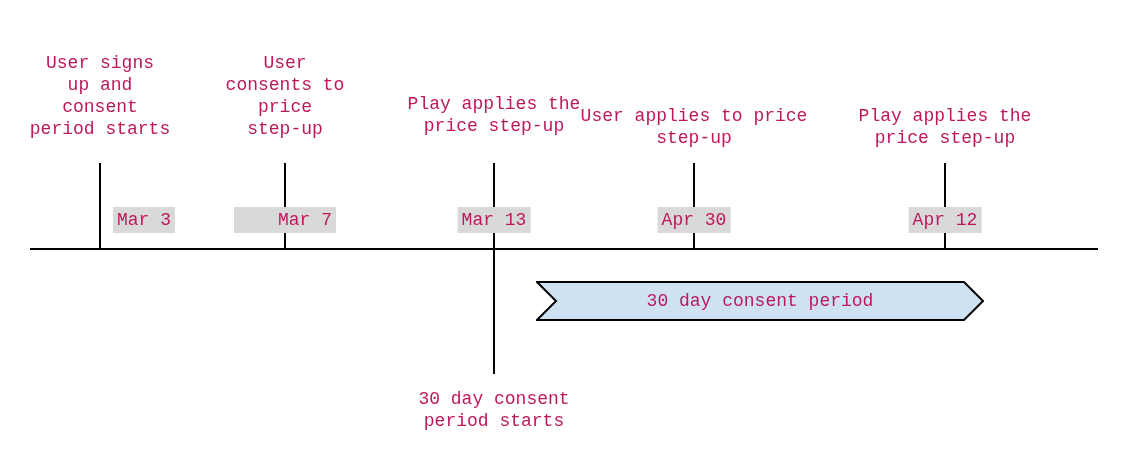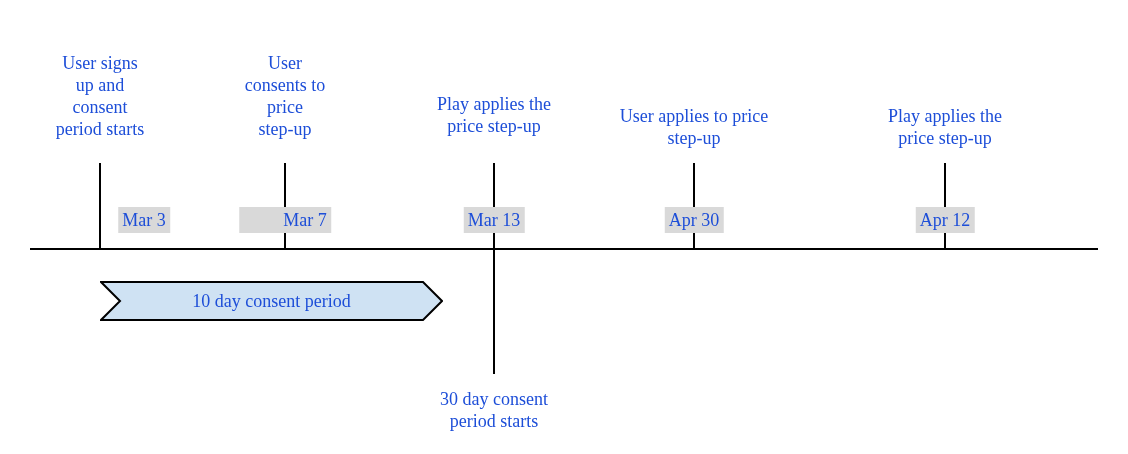--- a/index.html
+++ b/index.html
@@ -5,22 +5,22 @@
   html, body {
     margin: 0;
     padding: 0;
     background: #ffffff;
   }
   .canvas {
     position: relative;
     width: 1128px;
     height: 444px;
     background: #ffffff;
-    font-family: Liberation Serif, serif;
-    color: #1d4ed8;
+    font-family: Liberation Mono, monospace;
+    color: #be185d;
     overflow: hidden;
   }
   .event-label {
     position: absolute;
     transform: translateX(-50%);
     width: 260px;
     text-align: center;
     white-space: pre-line;
     font-size: 18px;
     line-height: 22px;
@@ -110,24 +110,24 @@
   <div class="event-label" style="left:694px; top:105px;">User applies to price
 step-up</div>
   <div class="tick" style="left:693px; top:163px; height:87px;"></div>
   <div class="date-badge" style="left:694px;">Apr 30</div>
 
   <div class="event-label" style="left:945px; top:105px;">Play applies the
 price step-up</div>
   <div class="tick" style="left:944px; top:163px; height:87px;"></div>
   <div class="date-badge" style="left:945px;">Apr 12</div>
 
-  <div class="period" style="left:100px; width:343px;">
-    <svg width="343" height="42" viewBox="0 0 343 42">
-      <polygon points="1,2 323,2 342,21 323,40 1,40 20,21" fill="#cfe2f3" stroke="#000000" stroke-width="2" stroke-linejoin="miter"></polygon>
+
+  <div class="period" style="left:536px; width:448px;">
+    <svg width="448" height="42" viewBox="0 0 448 42">
+      <polygon points="1,2 428,2 447,21 428,40 1,40 20,21" fill="#cfe2f3" stroke="#000000" stroke-width="2" stroke-linejoin="miter"></polygon>
     </svg>
-    <div class="period-label">10 day consent period</div>
+    <div class="period-label">30 day consent period</div>
   </div>
-
 
   <div class="annotation" style="left:494px; top:380px;margin-top:8px;">30 day consent
 period starts</div>
 
 </div>
 
 </body></html>

